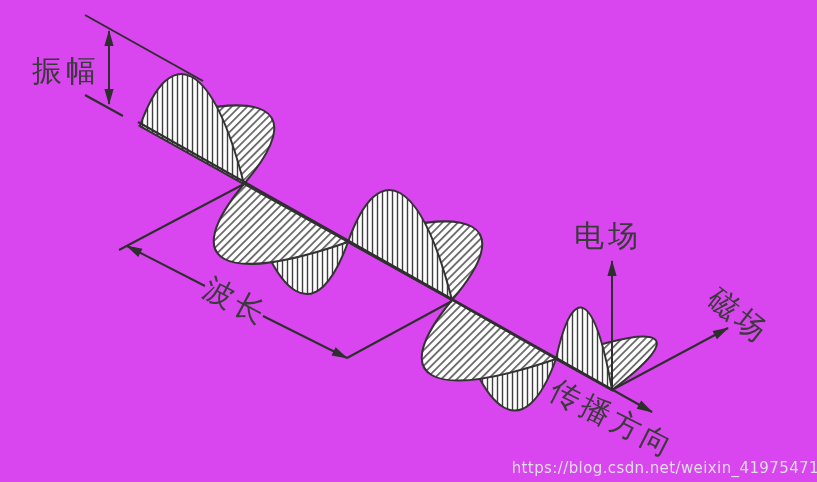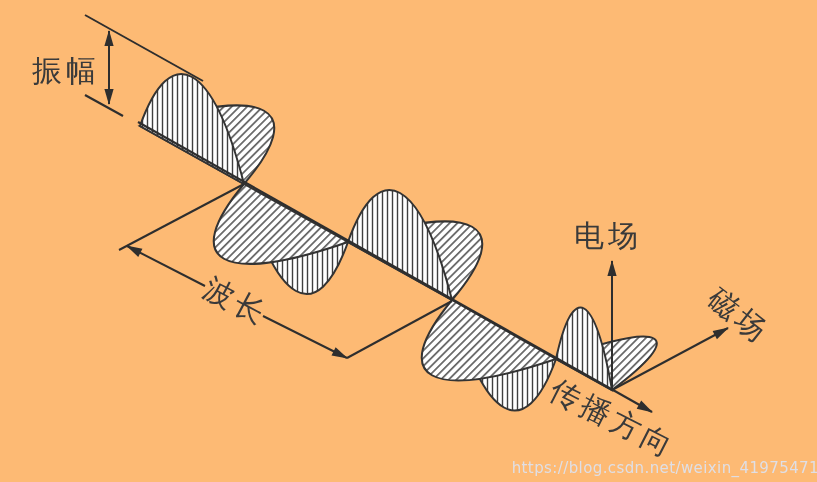--- a/index.html
+++ b/index.html
@@ -1,20 +1,20 @@
 <!DOCTYPE html>
 <html><head>
 <meta charset="utf-8">
 <style>
   html, body { margin: 0; padding: 0; background: #ffffff; }
   .stage {
     position: relative;
     width: 817px;
     height: 482px;
-    background: #fdba74;
+    background: #d946ef;
     overflow: hidden;
     font-family: "DejaVu Sans", "Liberation Sans", sans-serif;
   }
   svg { display: block; }
   .ln   { stroke: #2e2e2e; stroke-width: 2;   fill: none; }
   .axis { stroke: #2e2e2e; stroke-width: 2.2; fill: none; }
   .lobe { stroke: #333333; stroke-width: 2; }
   .lbl  { font-size: 30px; font-weight: 500; letter-spacing: 4px; }
   .wm   { font-size: 15px; letter-spacing: 0.4px; }
 </style>

